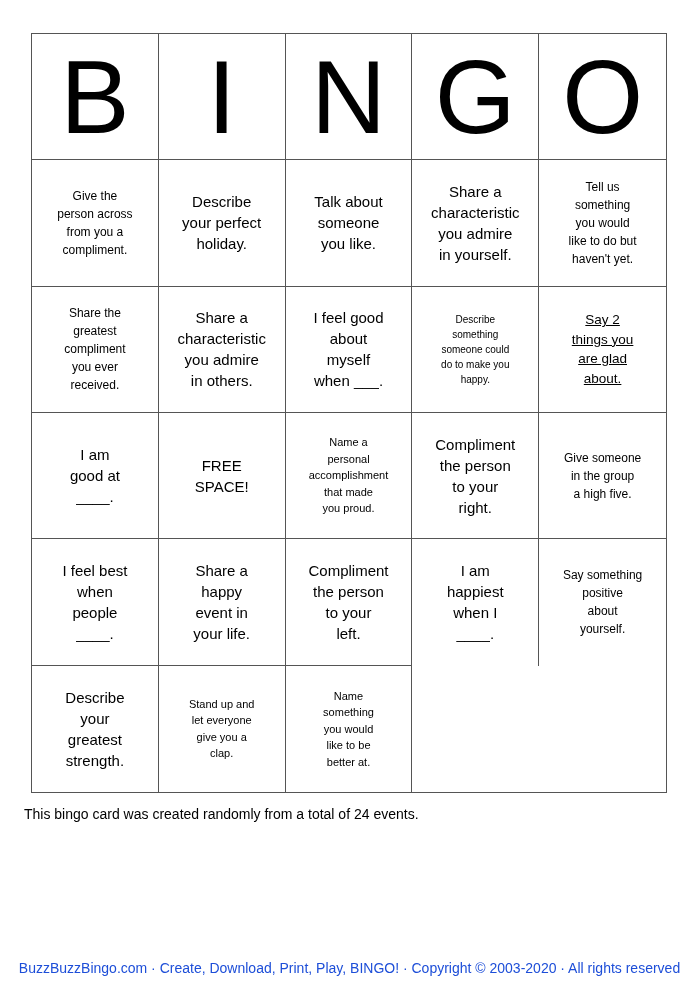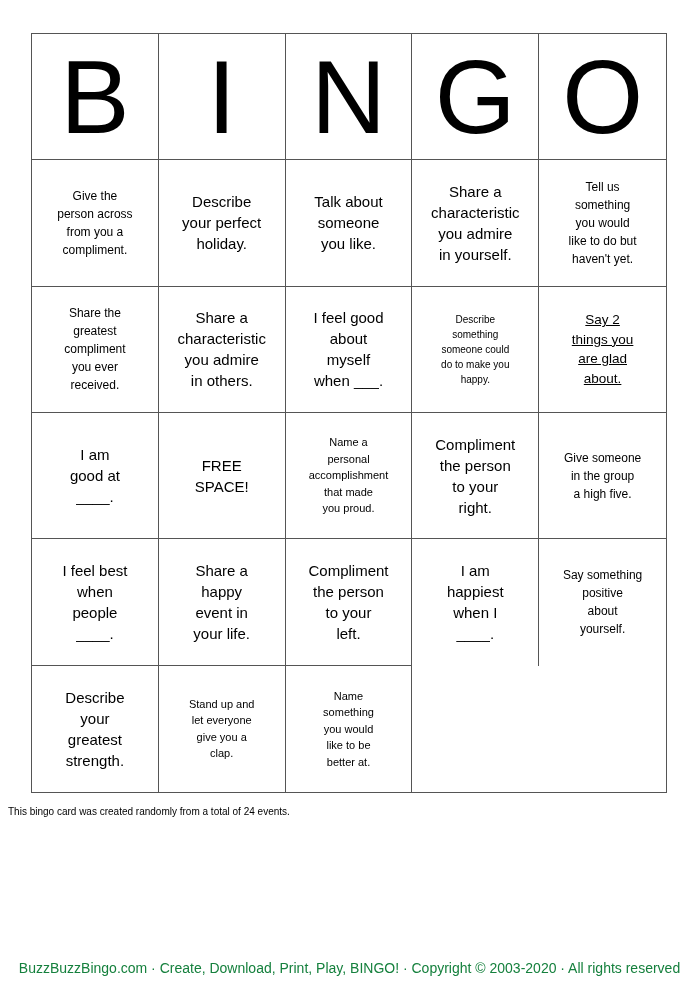--- a/index.html
+++ b/index.html
@@ -54,33 +54,33 @@
     width: 100%;
   }
   .cell[data-size="xs"]   { font-size: 9px;    line-height: 1.5; }
   .cell[data-size="sm"]   { font-size: 10px;   line-height: 1.5; }
   .cell[data-size="md"]   { font-size: 11px;   line-height: 1.5; }
   .cell[data-size="base"] { font-size: 12px;   line-height: 1.5; text-align: center; }
   .cell[data-size="ml"]   { font-size: 13.5px; line-height: 1.45; text-decoration: underline; }
   .cell[data-size="lg"]   { font-size: 15px;   line-height: 1.4; }
   .card-note {
     position: absolute;
-    left: 8px;
+    left: 24px;
     top: 806px;
-    font-size: 10px;
+    font-size: 14px;
     color: #000000;
   }
   .site-footer {
     position: absolute;
     left: 0;
     top: 960px;
     width: 100%;
     text-align: center;
     font-size: 14px;
-    color: #15803d;
+    color: #1d4ed8;
   }
 </style>
 </head>
 <body>
 
 <div class="page">
 
   <div class="bingo-grid">
 
     <div class="cell header-cell">B</div>

